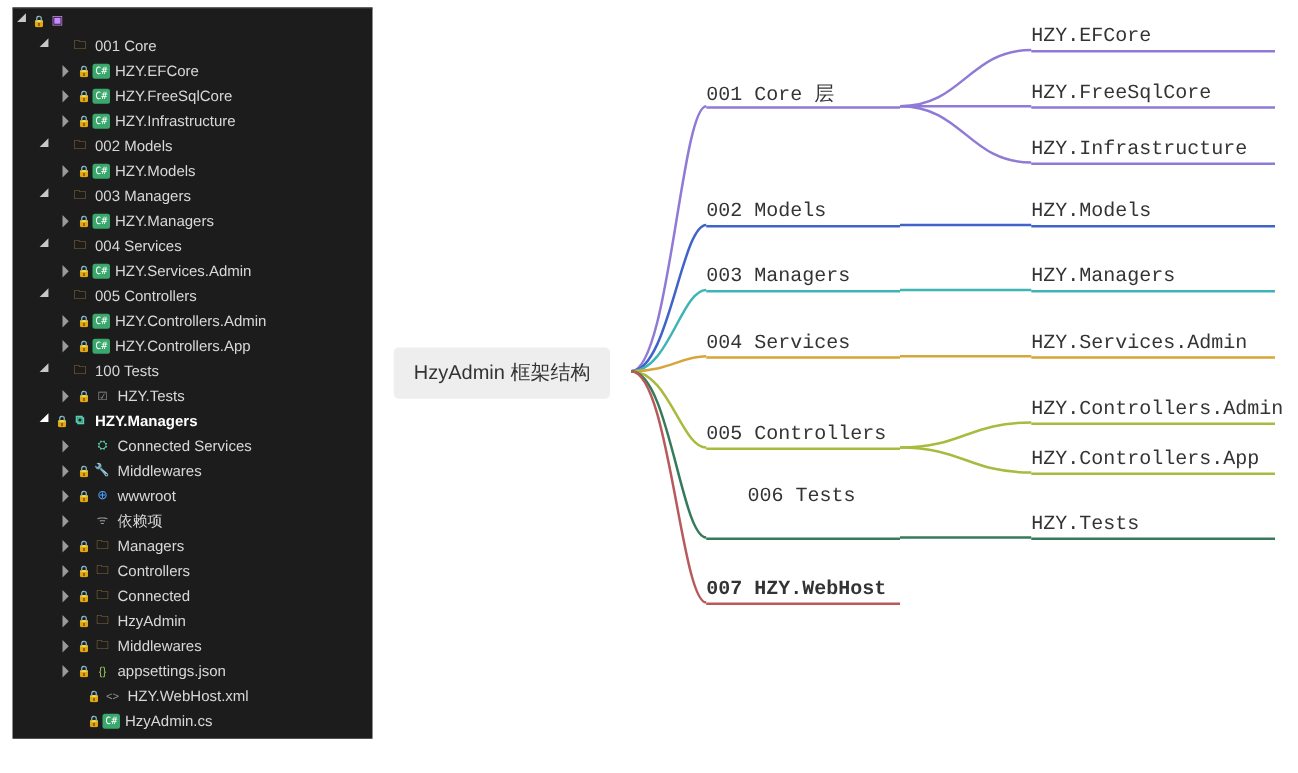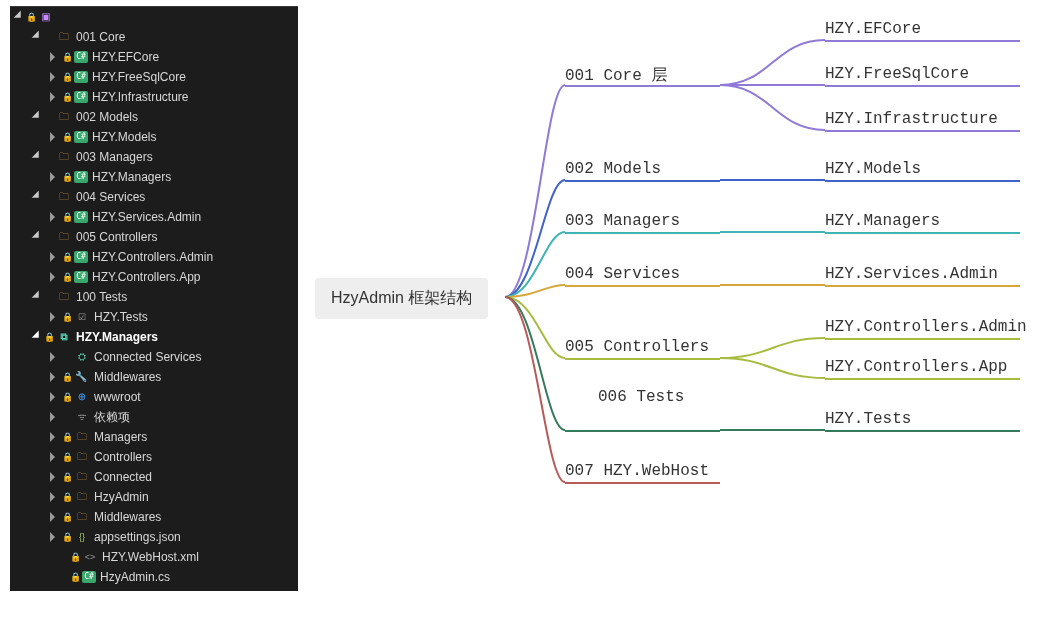--- a/index.html
+++ b/index.html
@@ -376,16 +376,16 @@
       <div class="branch-label" style="left: 265px; top: 338px;">005 Controllers</div>
       <div class="underline" style="left: 265px; top: 358px; width: 155px; border-color: rgb(168, 187, 63);"></div>
       <div class="branch-label" style="left: 525px; top: 318px;">HZY.Controllers.Admin</div>
       <div class="underline" style="left: 525px; top: 338px; width: 195px; border-color: rgb(168, 187, 63);"></div>
       <div class="branch-label" style="left: 525px; top: 358px;">HZY.Controllers.App</div>
       <div class="underline" style="left: 525px; top: 378px; width: 195px; border-color: rgb(168, 187, 63);"></div>
       <div class="branch-label" style="left: 265px; top: 388px; margin-left: 33px;">006 Tests</div>
       <div class="underline" style="left: 265px; top: 430px; width: 155px; border-color: rgb(53, 122, 90);"></div>
       <div class="branch-label" style="left: 525px; top: 410px;">HZY.Tests</div>
       <div class="underline" style="left: 525px; top: 430px; width: 195px; border-color: rgb(53, 122, 90);"></div>
-      <div class="branch-label" style="left: 265px; top: 462px;">007 HZY.WebHost</div>
+      <div class="branch-label" style="left: 265px; top: 462px; font-weight: bold;">007 HZY.WebHost</div>
       <div class="underline" style="left: 265px; top: 482px; width: 155px; border-color: rgb(184, 90, 90);"></div>
     </div>
 </div>
 
 </body></html>

